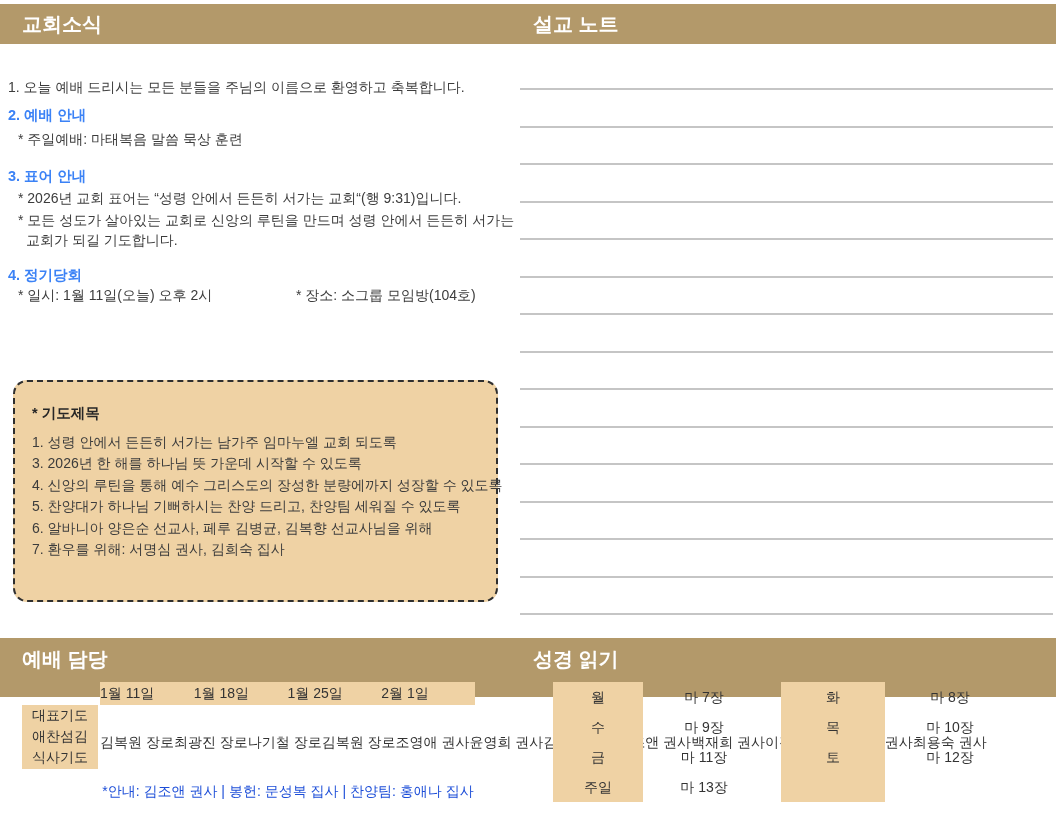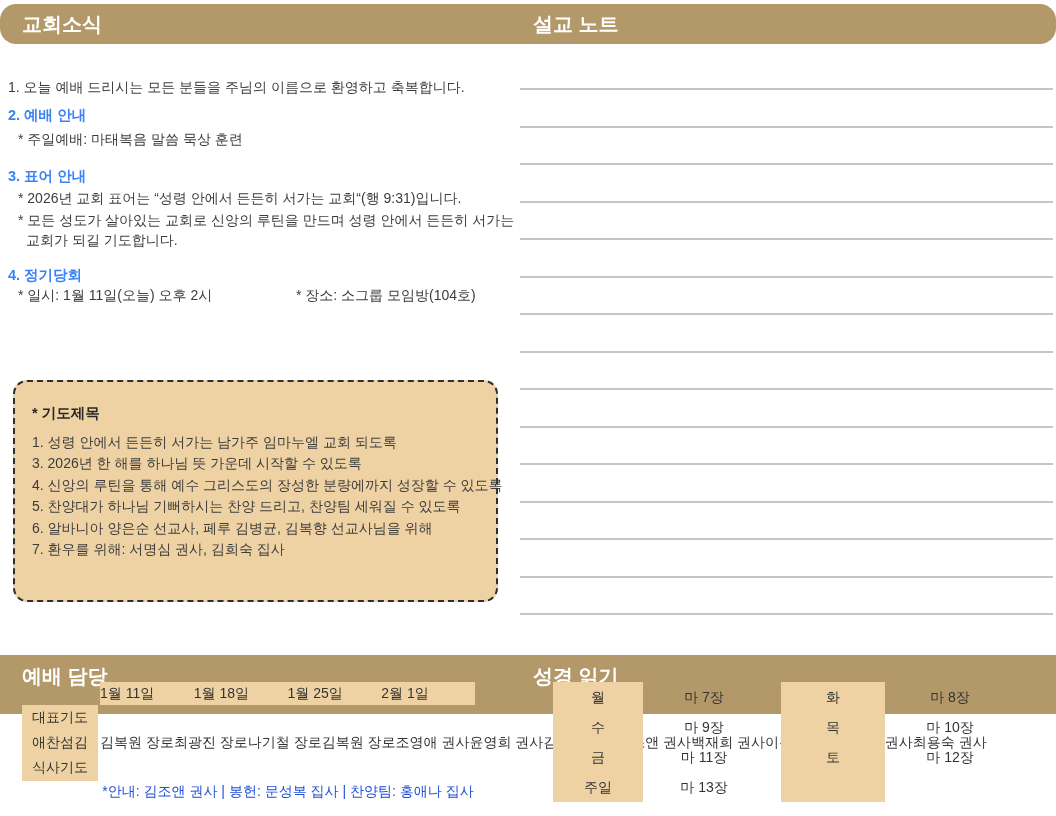--- a/index.html
+++ b/index.html
@@ -1,22 +1,22 @@
 <!DOCTYPE html>
 <html style="--bar: #B3996A; --cell: #EFD2A4; --line: #C5C5C5;"><head>
 <meta charset="utf-8">
 <style>
   html,body{margin:0;padding:0;background:#ffffff;}
   .page{
     position:relative; width:1056px; height:816px; background:#fff; overflow:hidden;
     font-family:"Liberation Sans","DejaVu Sans",sans-serif; color:#3c3c3c;
   }
   .bar{position:absolute;left:0;width:1056px;background:var(--bar,#B3996A);}
-  .bar-top{top:4px;height:40px;border-radius:16px;}
-  .bar-bottom{top:655px;height:59px;}
+  .bar-top{top:4px;height:40px;}
+  .bar-bottom{top:638px;height:59px;}
   .bar-title{position:absolute;top:0;color:#ffffff;font-weight:bold;font-size:20px;white-space:nowrap;}
   .bar-top .bar-title{line-height:40px;}
   .bar-bottom .bar-title{line-height:43px;}
   .bt-left{left:22px;}
   .bt-right{left:533px;}
 
   .ln{position:absolute;font-size:14px;white-space:nowrap;line-height:17px;}
   .bold{font-weight:bold;color:#3b82f6;font-size:14.5px;}
 
   .prayer-box{
@@ -24,21 +24,21 @@
     background:var(--cell,#EFD2A4);border:2px dashed #2e2e2e;border-radius:14px;
   }
   .prayer-title{position:absolute;left:17px;top:22px;font-weight:bold;font-size:14.5px;color:#262626;white-space:nowrap;text-align:center;}
   .prayer-items{position:absolute;left:17px;top:50px;}
   .prayer-items div{line-height:21.4px;font-size:14px;white-space:nowrap;}
 
   .note-line{position:absolute;left:520px;width:533px;height:2px;background:var(--line,#C5C5C5);}
 
   .w-dates{position:absolute;left:100px;top:682px;width:375px;height:23px;background:var(--cell,#EFD2A4);display:flex;}
   .w-dates span{flex:1;text-align:left;line-height:23px;font-size:14px;color:#333;}
-  .w-labels{position:absolute;left:22px;top:705px;width:76px;height:76px;background:var(--cell,#EFD2A4);display:flex;flex-direction:column;}
+  .w-labels{position:absolute;left:22px;top:705px;width:76px;height:64px;background:var(--cell,#EFD2A4);display:flex;flex-direction:column;}
   .w-labels div{flex:1;display:flex;align-items:center;justify-content:center;font-size:14px;color:#333;}
   .w-rows{position:absolute;left:100px;top:705px;width:375px;height:76px;display:flex;flex-direction:row;}
   .w-row{flex:1;display:flex;align-items:center;}
   .w-row span{flex:1;text-align:center;font-size:14px;color:#333;white-space:nowrap;}
   .w-footnote{position:absolute;left:98px;top:783px;width:380px;text-align:center;font-size:14px;color:#1d4ed8;white-space:nowrap;}
 
   .b-col{position:absolute;top:682px;}
   .b-col div{height:30px;line-height:30px;text-align:center;font-size:14px;color:#333;white-space:nowrap;}
   .b-days-left{left:553px;width:90px;height:120px;background:var(--cell,#EFD2A4);}
   .b-readings-left{left:658px;width:92px;}

